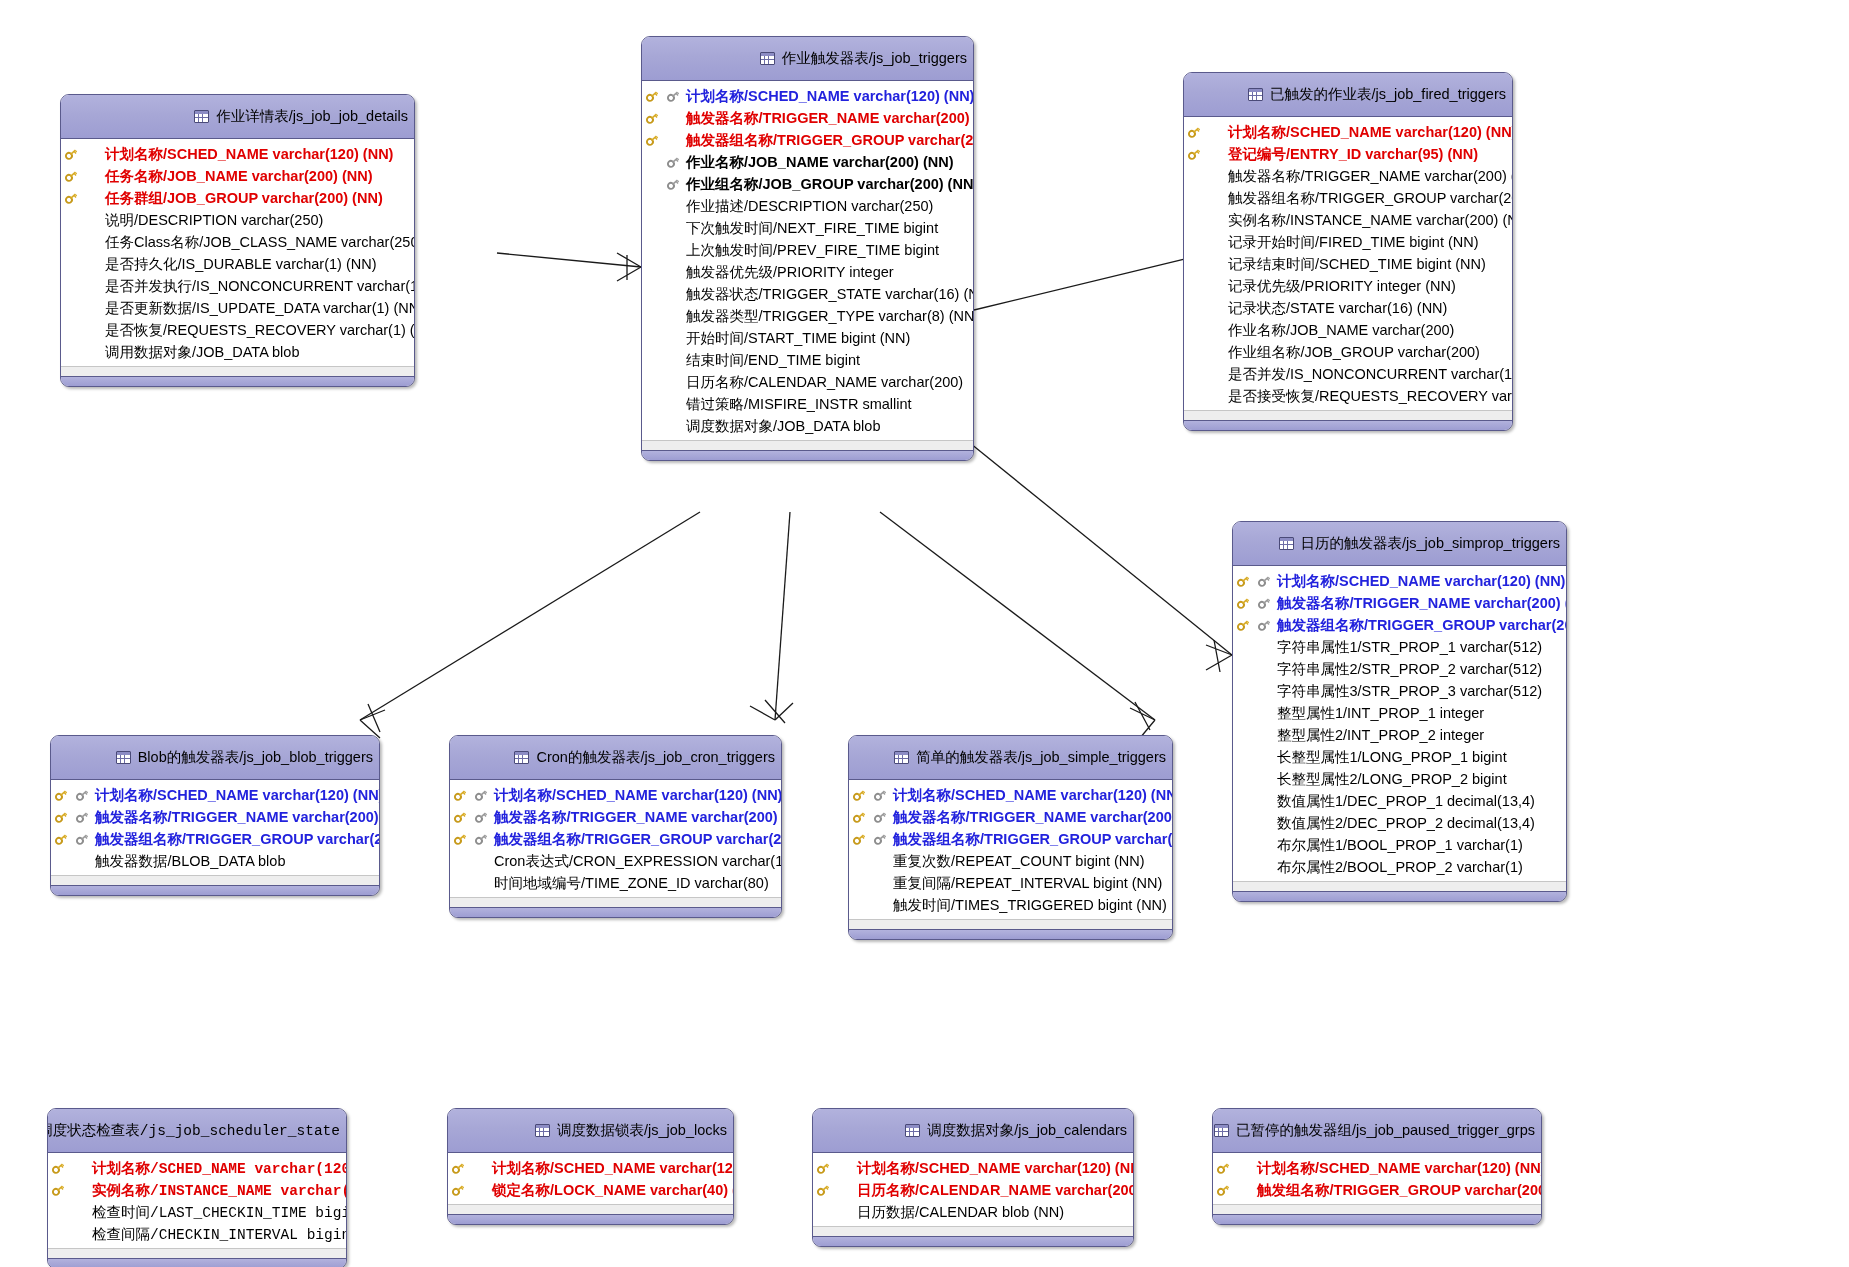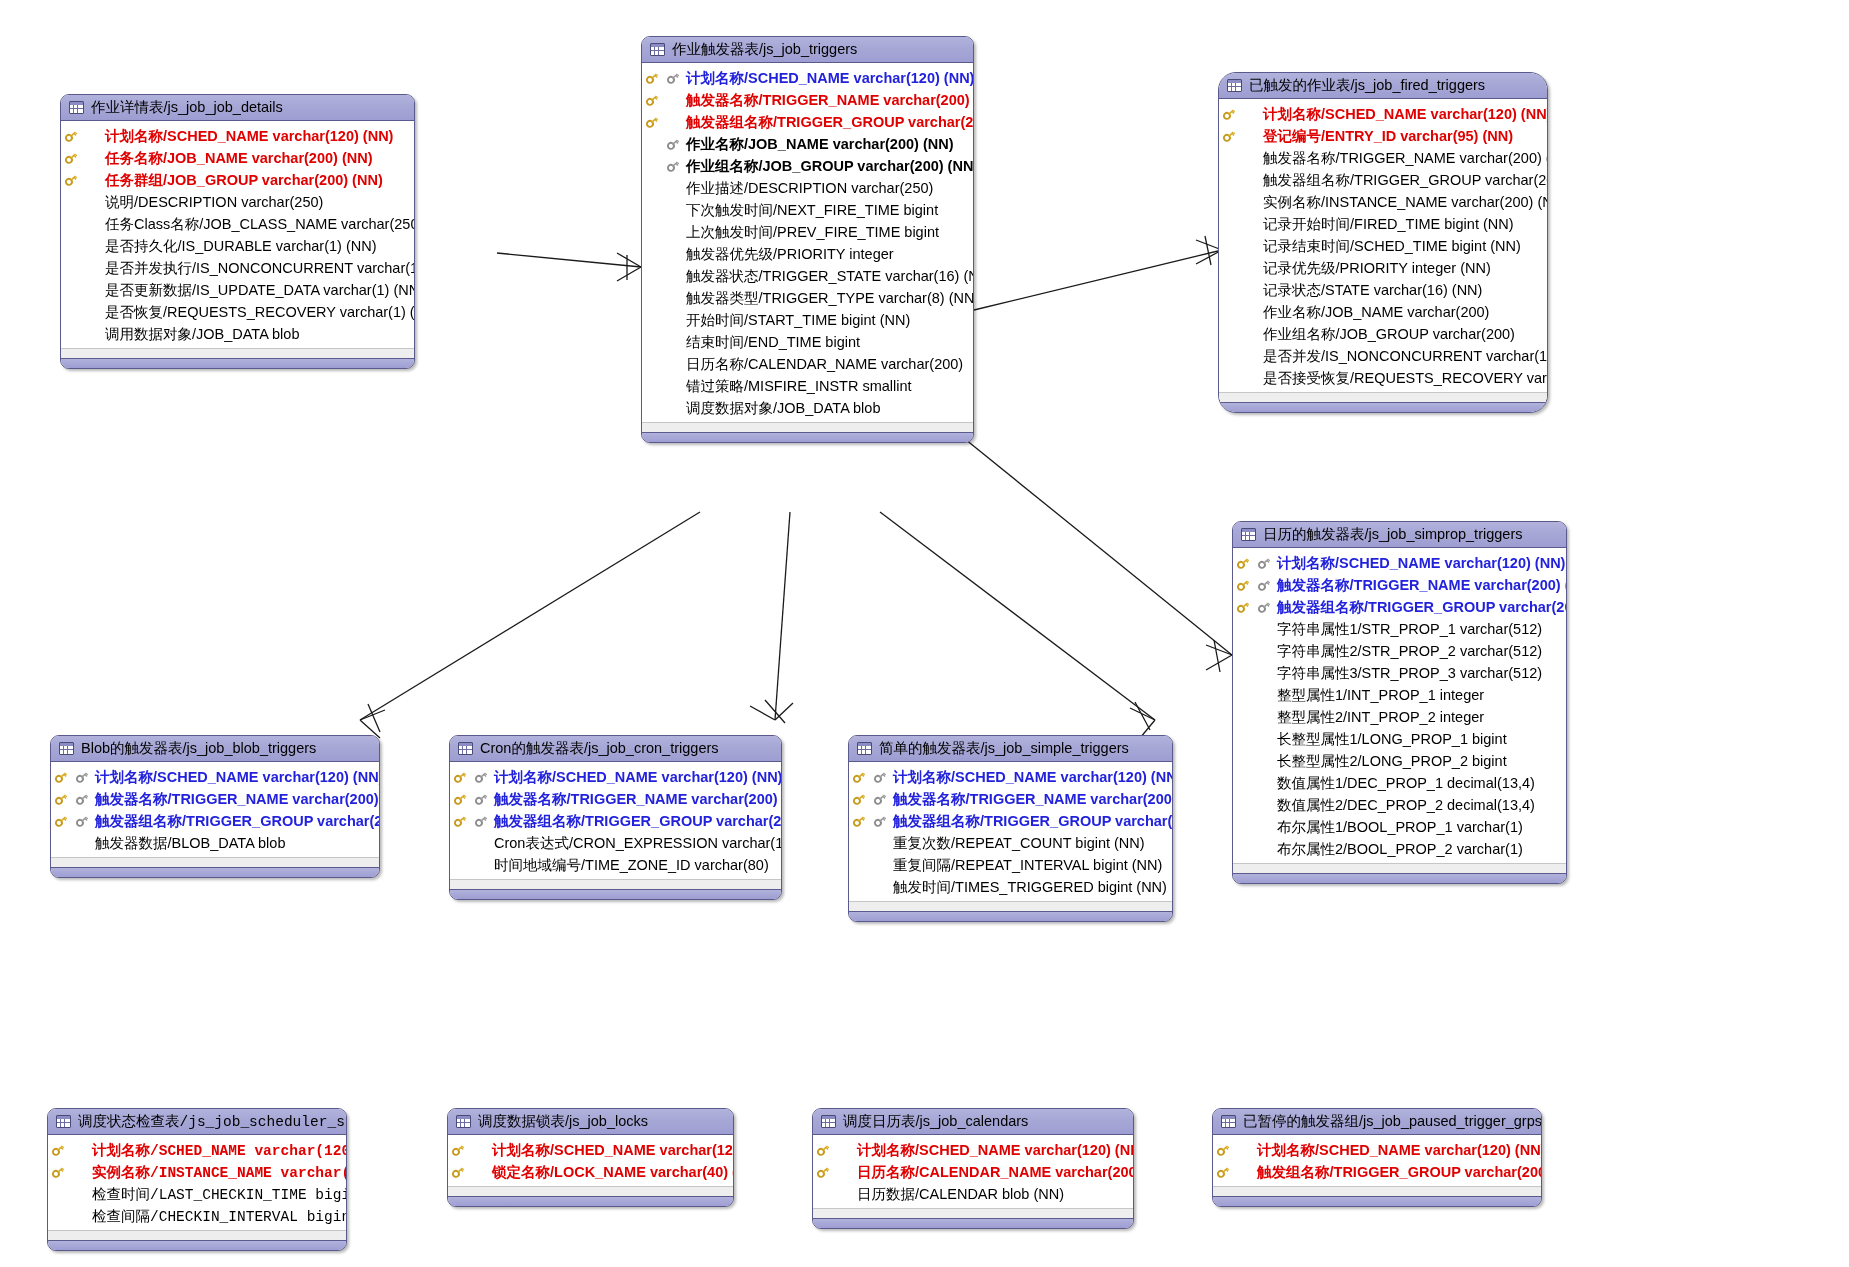--- a/index.html
+++ b/index.html
@@ -15,24 +15,25 @@
     border:1px solid #5a5a8c;
     border-radius:9px;
     background:#ffffff;
     box-shadow:2px 2px 3px rgba(0,0,0,0.28);
     overflow:hidden;
     box-sizing:border-box;
   }
   .entity-header{
     background:linear-gradient(to bottom,#b2b2dd 0%,#a7a7d6 45%,#9d9dd2 100%);
     border-bottom:1px solid #5a5a8c;
-    height:26px;
+    height:44px;
     display:flex;align-items:center;
     padding:0 6px;
     box-sizing:border-box;
+    justify-content:flex-end;
   }
   .tbl-icon{
     width:13px;height:11px;flex:0 0 auto;margin-right:7px;margin-left:2px;
     border:1px solid #4a4a78;background:#ffffff;
     position:relative;border-radius:1px;
   }
   .tbl-icon:before{
     content:"";position:absolute;left:0;top:0;right:0;height:3px;background:#8c8cc4;
   }
   .tbl-icon:after{
@@ -317,21 +318,21 @@
         </div>
         <div class="attr-row">
           <span class="keyslot"></span>
           <span class="keyslot2"></span>
           <span class="attr-text plain">调度数据对象/JOB_DATA blob</span>
         </div>
       </div>
       <div class="entity-footer"></div>
       <div class="entity-foot2"></div>
     </div>
-    <div class="entity" style="left: 1218px; top: 72px; width: 330px; border-radius: 18px;">
+    <div class="entity" style="left: 1183px; top: 72px; width: 330px;">
       <div class="entity-header">
         <span class="tbl-icon"></span>
         <span class="entity-title">已触发的作业表/js_job_fired_triggers</span>
       </div>
       <div class="entity-body">
         <div class="attr-row">
           <span class="keyslot">
             <svg class="keyicon" width="14" height="14" viewBox="0 0 14 14" xmlns="http://www.w3.org/2000/svg">
               <g transform="rotate(-42 7 7)">
                 <circle cx="4.2" cy="7" r="3.0" fill="none" stroke="#c79a1b" stroke-width="1.9"></circle>
@@ -900,21 +901,21 @@
           <span class="keyslot2"></span>
           <span class="attr-text pk">锁定名称/LOCK_NAME varchar(40) (NN)</span>
         </div>
       </div>
       <div class="entity-footer"></div>
       <div class="entity-foot2"></div>
     </div>
     <div class="entity" style="left: 812px; top: 1108px; width: 322px;">
       <div class="entity-header">
         <span class="tbl-icon"></span>
-        <span class="entity-title">调度日历表/js_job_calendars</span>
+        <span class="entity-title">调度数据对象/js_job_calendars</span>
       </div>
       <div class="entity-body">
         <div class="attr-row">
           <span class="keyslot">
             <svg class="keyicon" width="14" height="14" viewBox="0 0 14 14" xmlns="http://www.w3.org/2000/svg">
               <g transform="rotate(-42 7 7)">
                 <circle cx="4.2" cy="7" r="3.0" fill="none" stroke="#c79a1b" stroke-width="1.9"></circle>
                 <rect x="6.4" y="6.2" width="6.6" height="1.7" fill="#d8ab24"></rect>
                 <rect x="10.3" y="7.6" width="1.5" height="2.4" fill="#d8ab24"></rect>
                 <rect x="12.0" y="7.6" width="1.2" height="1.7" fill="#d8ab24"></rect>

